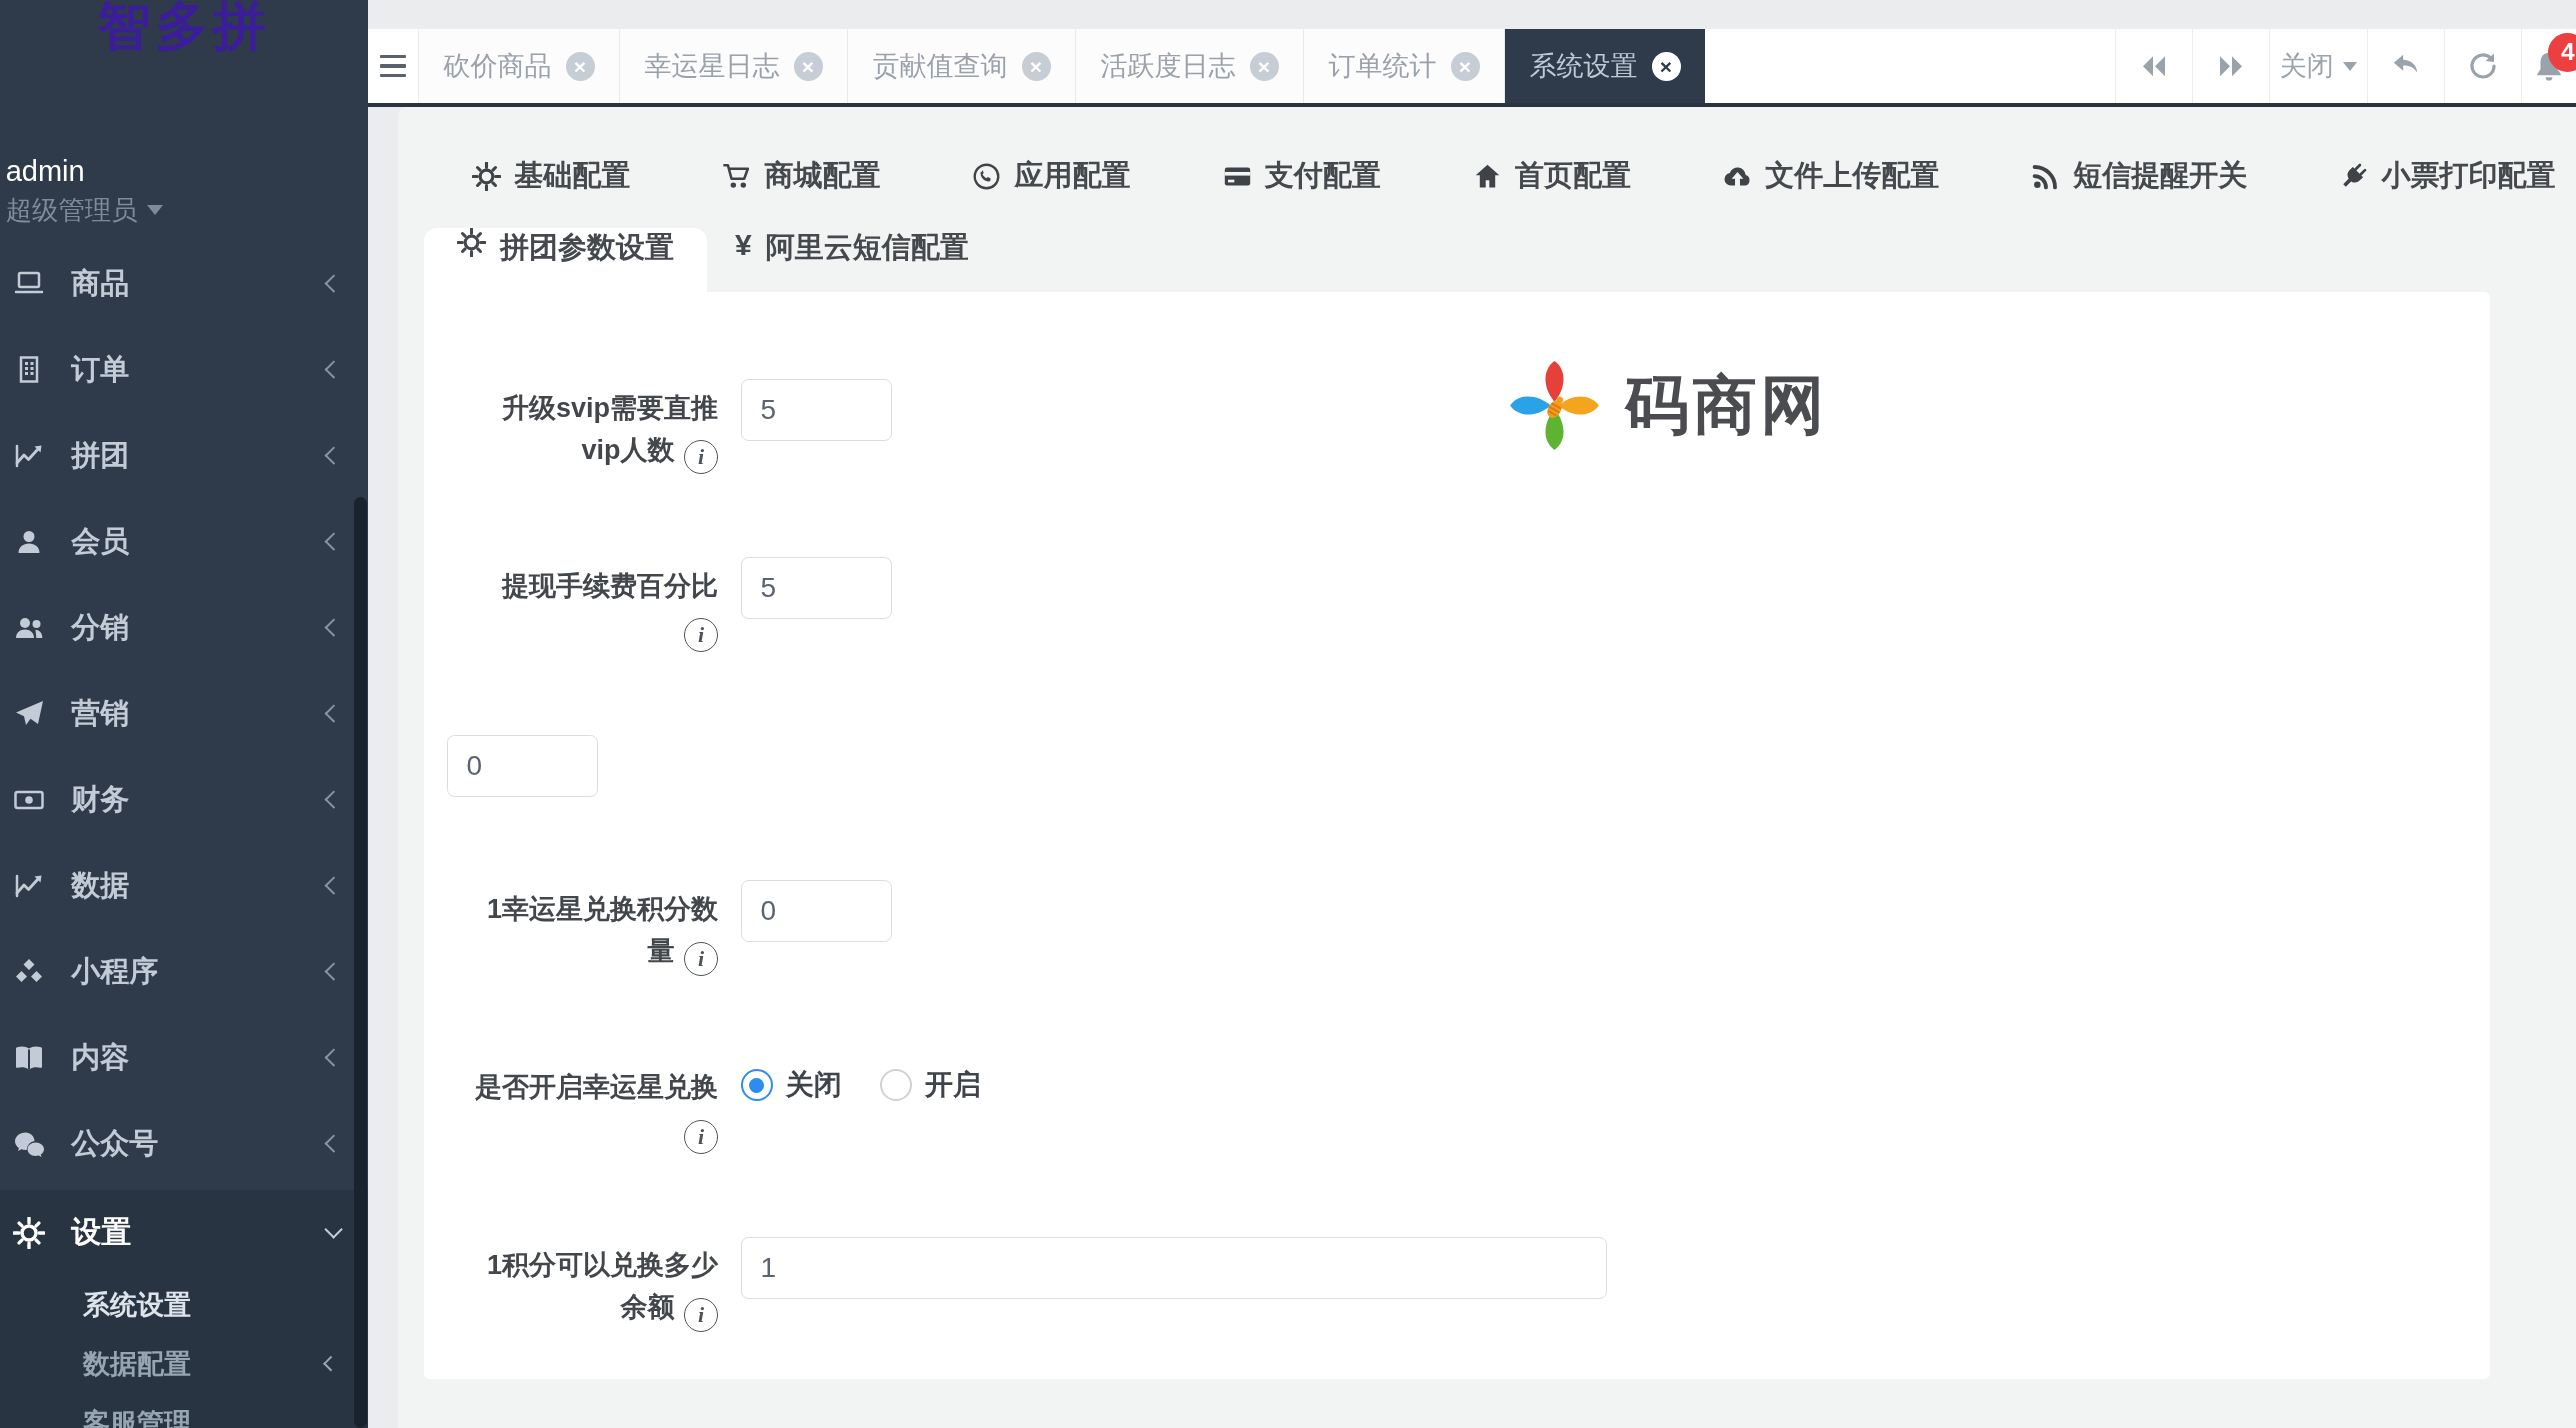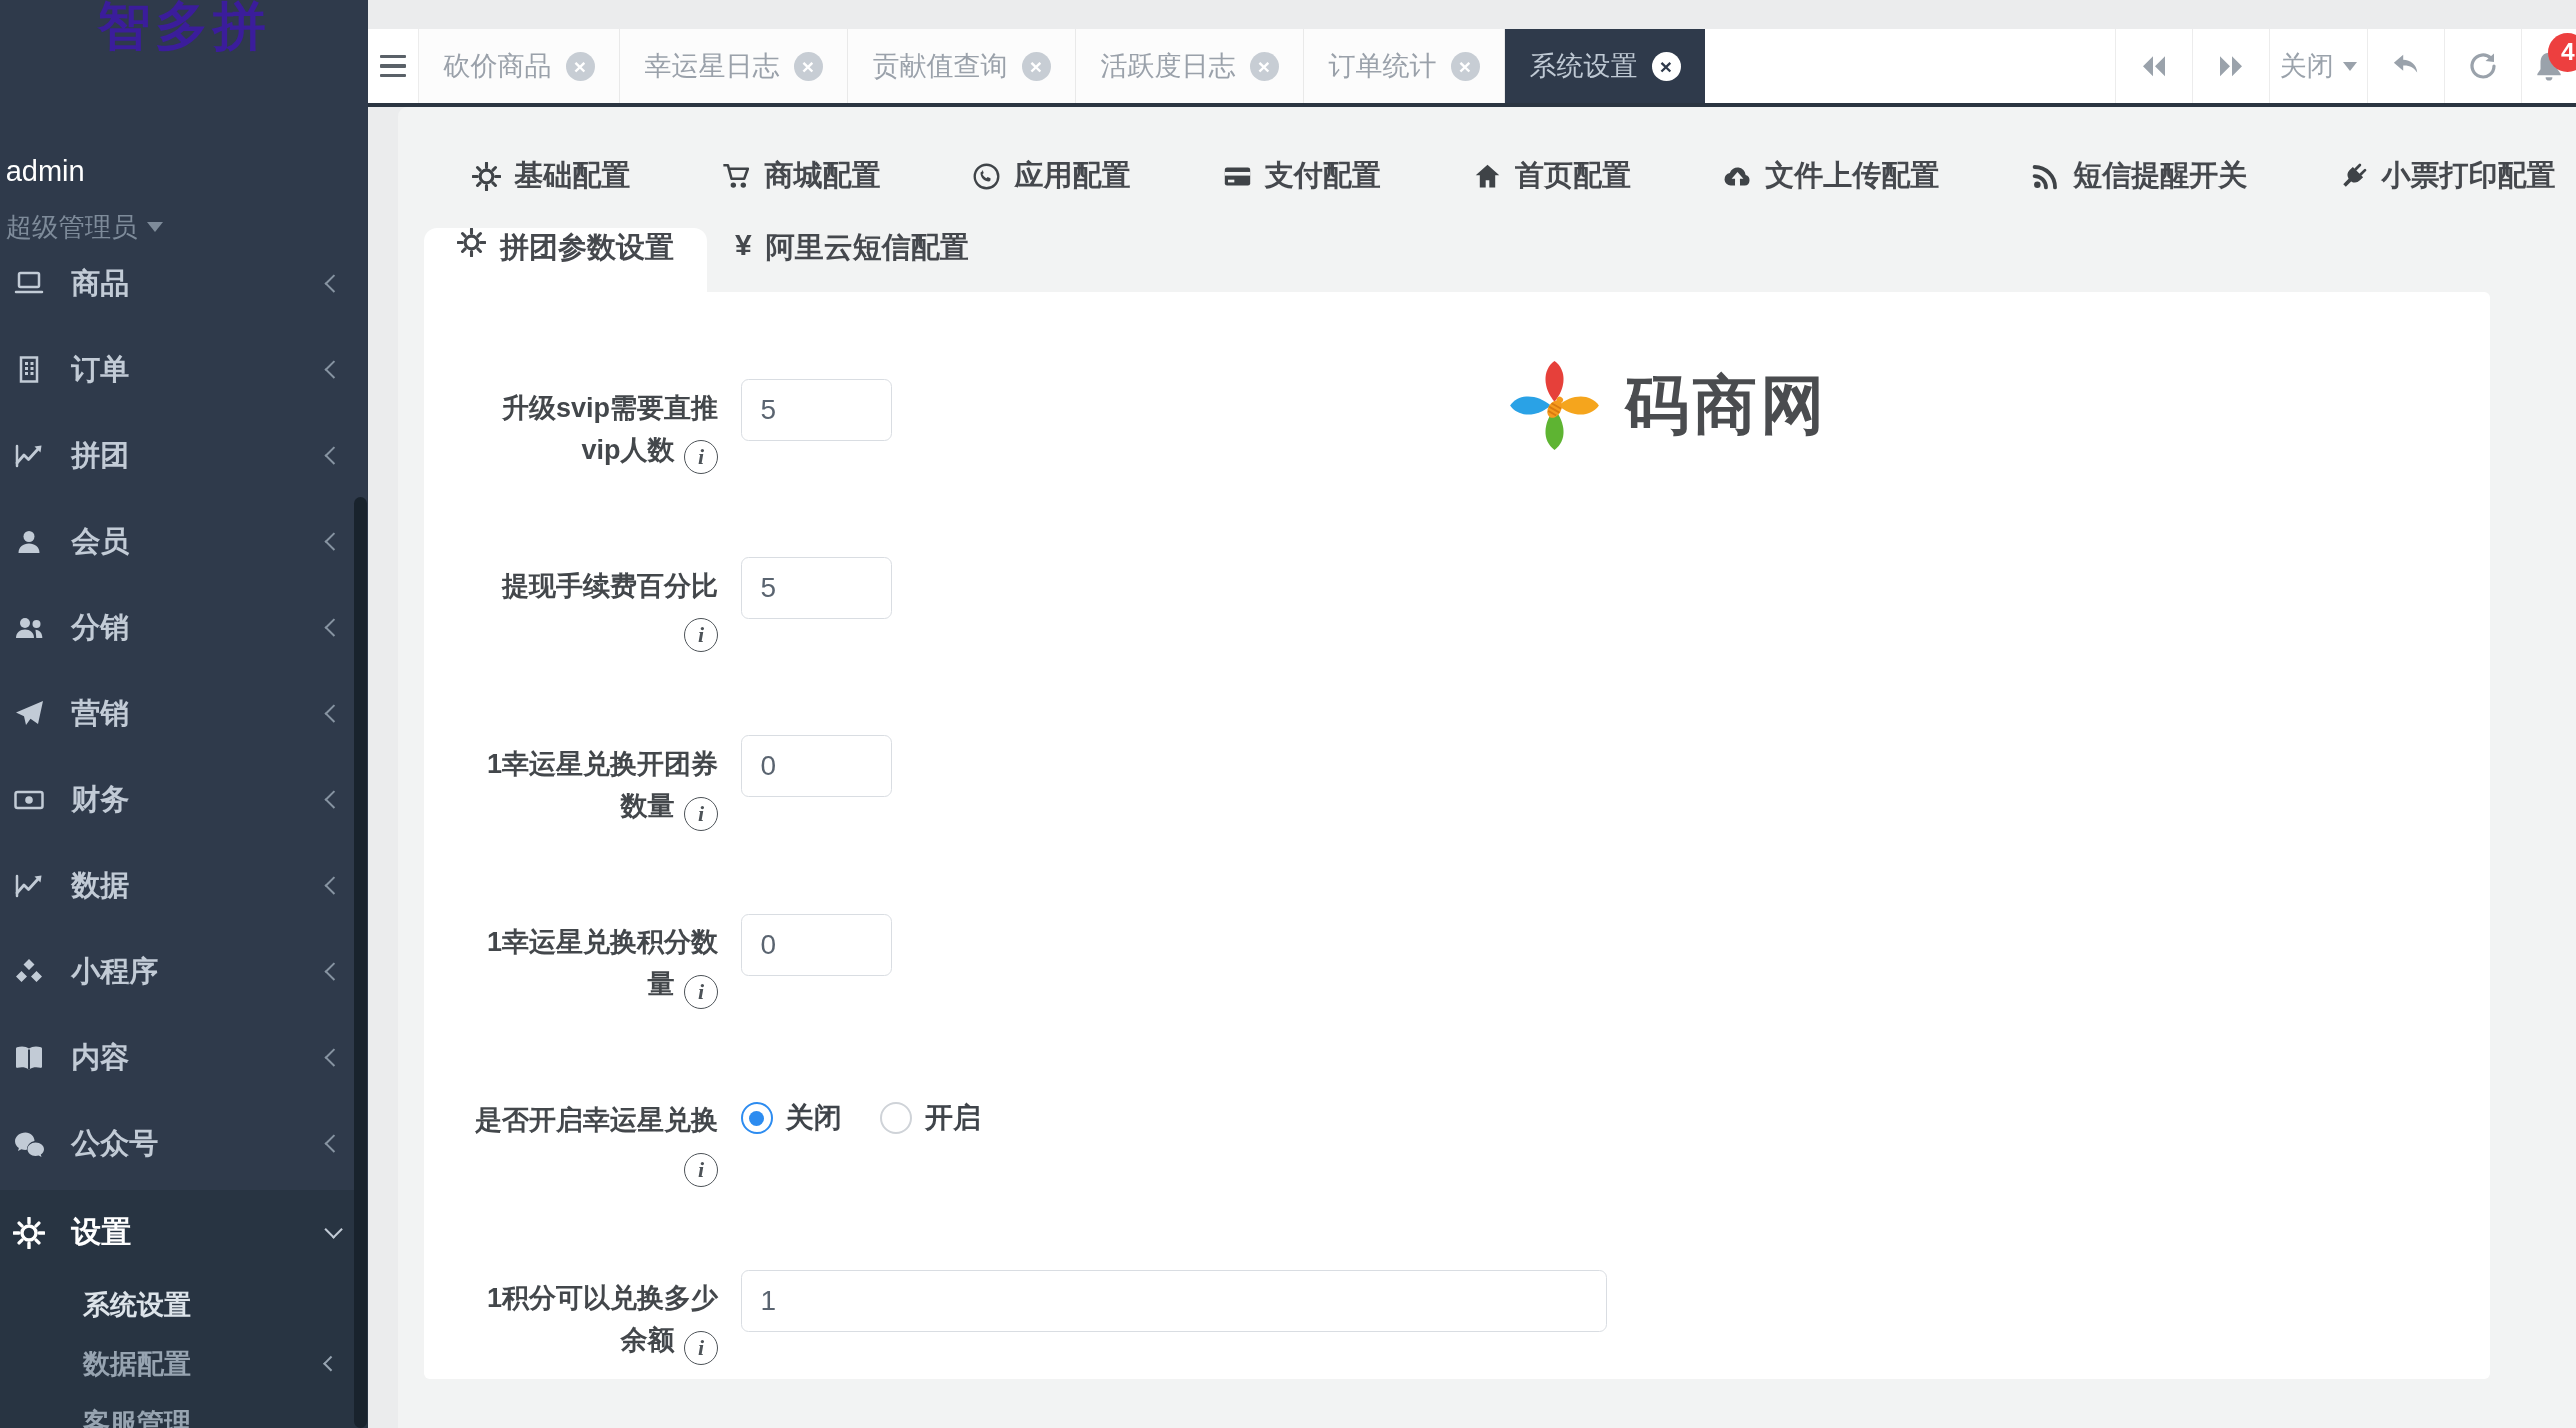--- a/index.html
+++ b/index.html
@@ -9,21 +9,21 @@
     font-family: "Liberation Sans", "DejaVu Sans", sans-serif;
     background: #ebeced;
   }
   svg { display:block; }
 
   
   .sidebar { position:absolute; left:0; top:0; width:368px; height:1428px; background:#2f3a4b; z-index:3; }
   .logo { margin-top:-9.4px; text-align:center; font-size:53px; font-weight:bold; color:#3b1d9b; letter-spacing:4.7px; }
   .userblock { margin:92px 0 0 5.7px; }
   .username { color:#ffffff; font-size:29px; font-weight:normal;margin-top:12px; }
-  .role { margin-top:22px; color:#7e8b9a; font-size:26.4px; display:flex; align-items:center; gap:9.4px;}
+  .role { margin-top:5px; color:#7e8b9a; font-size:26.4px; display:flex; align-items:center; gap:9.4px;}
   .caret-down { width:0; height:0; border-left:8.5px solid transparent; border-right:8.5px solid transparent; border-top:10.4px solid #7e8b9a; }
   .menu { position:absolute; top:241px; left:0; right:0; }
   .menu-item { height:86px; display:flex; align-items:center; padding:0 28px 0 13.2px; color:#c2cbd6; font-size:29px; font-weight:bold; cursor:pointer; }
   .menu-item .micon { width:43px; display:flex; justify-content:flex-start; color:#c2cbd6; }
   .menu-item .mlabel { margin-left:15px; }
   .chev-l { width:13.2px; height:13.2px; border-style:solid; border-color:#8794a2; border-width:0 2.8px 2.8px 0; transform:rotate(135deg); margin-left:auto; }
   .chev-d { width:13.2px; height:13.2px; border-style:solid; border-color:#c2cbd6; border-width:0 2.8px 2.8px 0; transform:rotate(45deg); margin-left:auto; margin-top:-5.7px;}
   .settings-section { position:absolute; top:1190px; left:0; right:0; height:238px; background:#283442; }
   .settings-row { height:85px; display:flex; align-items:center; padding:0 28px 0 13.2px; color:#ffffff; font-size:30px; font-weight:bold; cursor:pointer;}
   .settings-row .micon { width:43px; color:#ffffff; }
@@ -415,22 +415,20 @@
       <div class="flabel"><span>升级svip需要直推
 vip人数</span><span class="info-i">i</span></div>
       <input class="finput" type="text" value="5" style="">
     </div>
     <div class="frow">
       <div class="flabel"><span>提现手续费百分比
 </span><span class="info-i">i</span></div>
       <input class="finput" type="text" value="5" style="">
     </div>
     <div class="frow">
-      <div class="flabel"><span>1幸运星兑换开团券
-数量</span><span class="info-i">i</span></div>
       <input class="finput" type="text" value="0" style="">
     </div>
     <div class="frow">
       <div class="flabel"><span>1幸运星兑换积分数
 量</span><span class="info-i">i</span></div>
       <input class="finput" type="text" value="0" style="">
     </div>
     <div class="frow">
       <div class="flabel"><span>是否开启幸运星兑换
 </span><span class="info-i">i</span></div>

